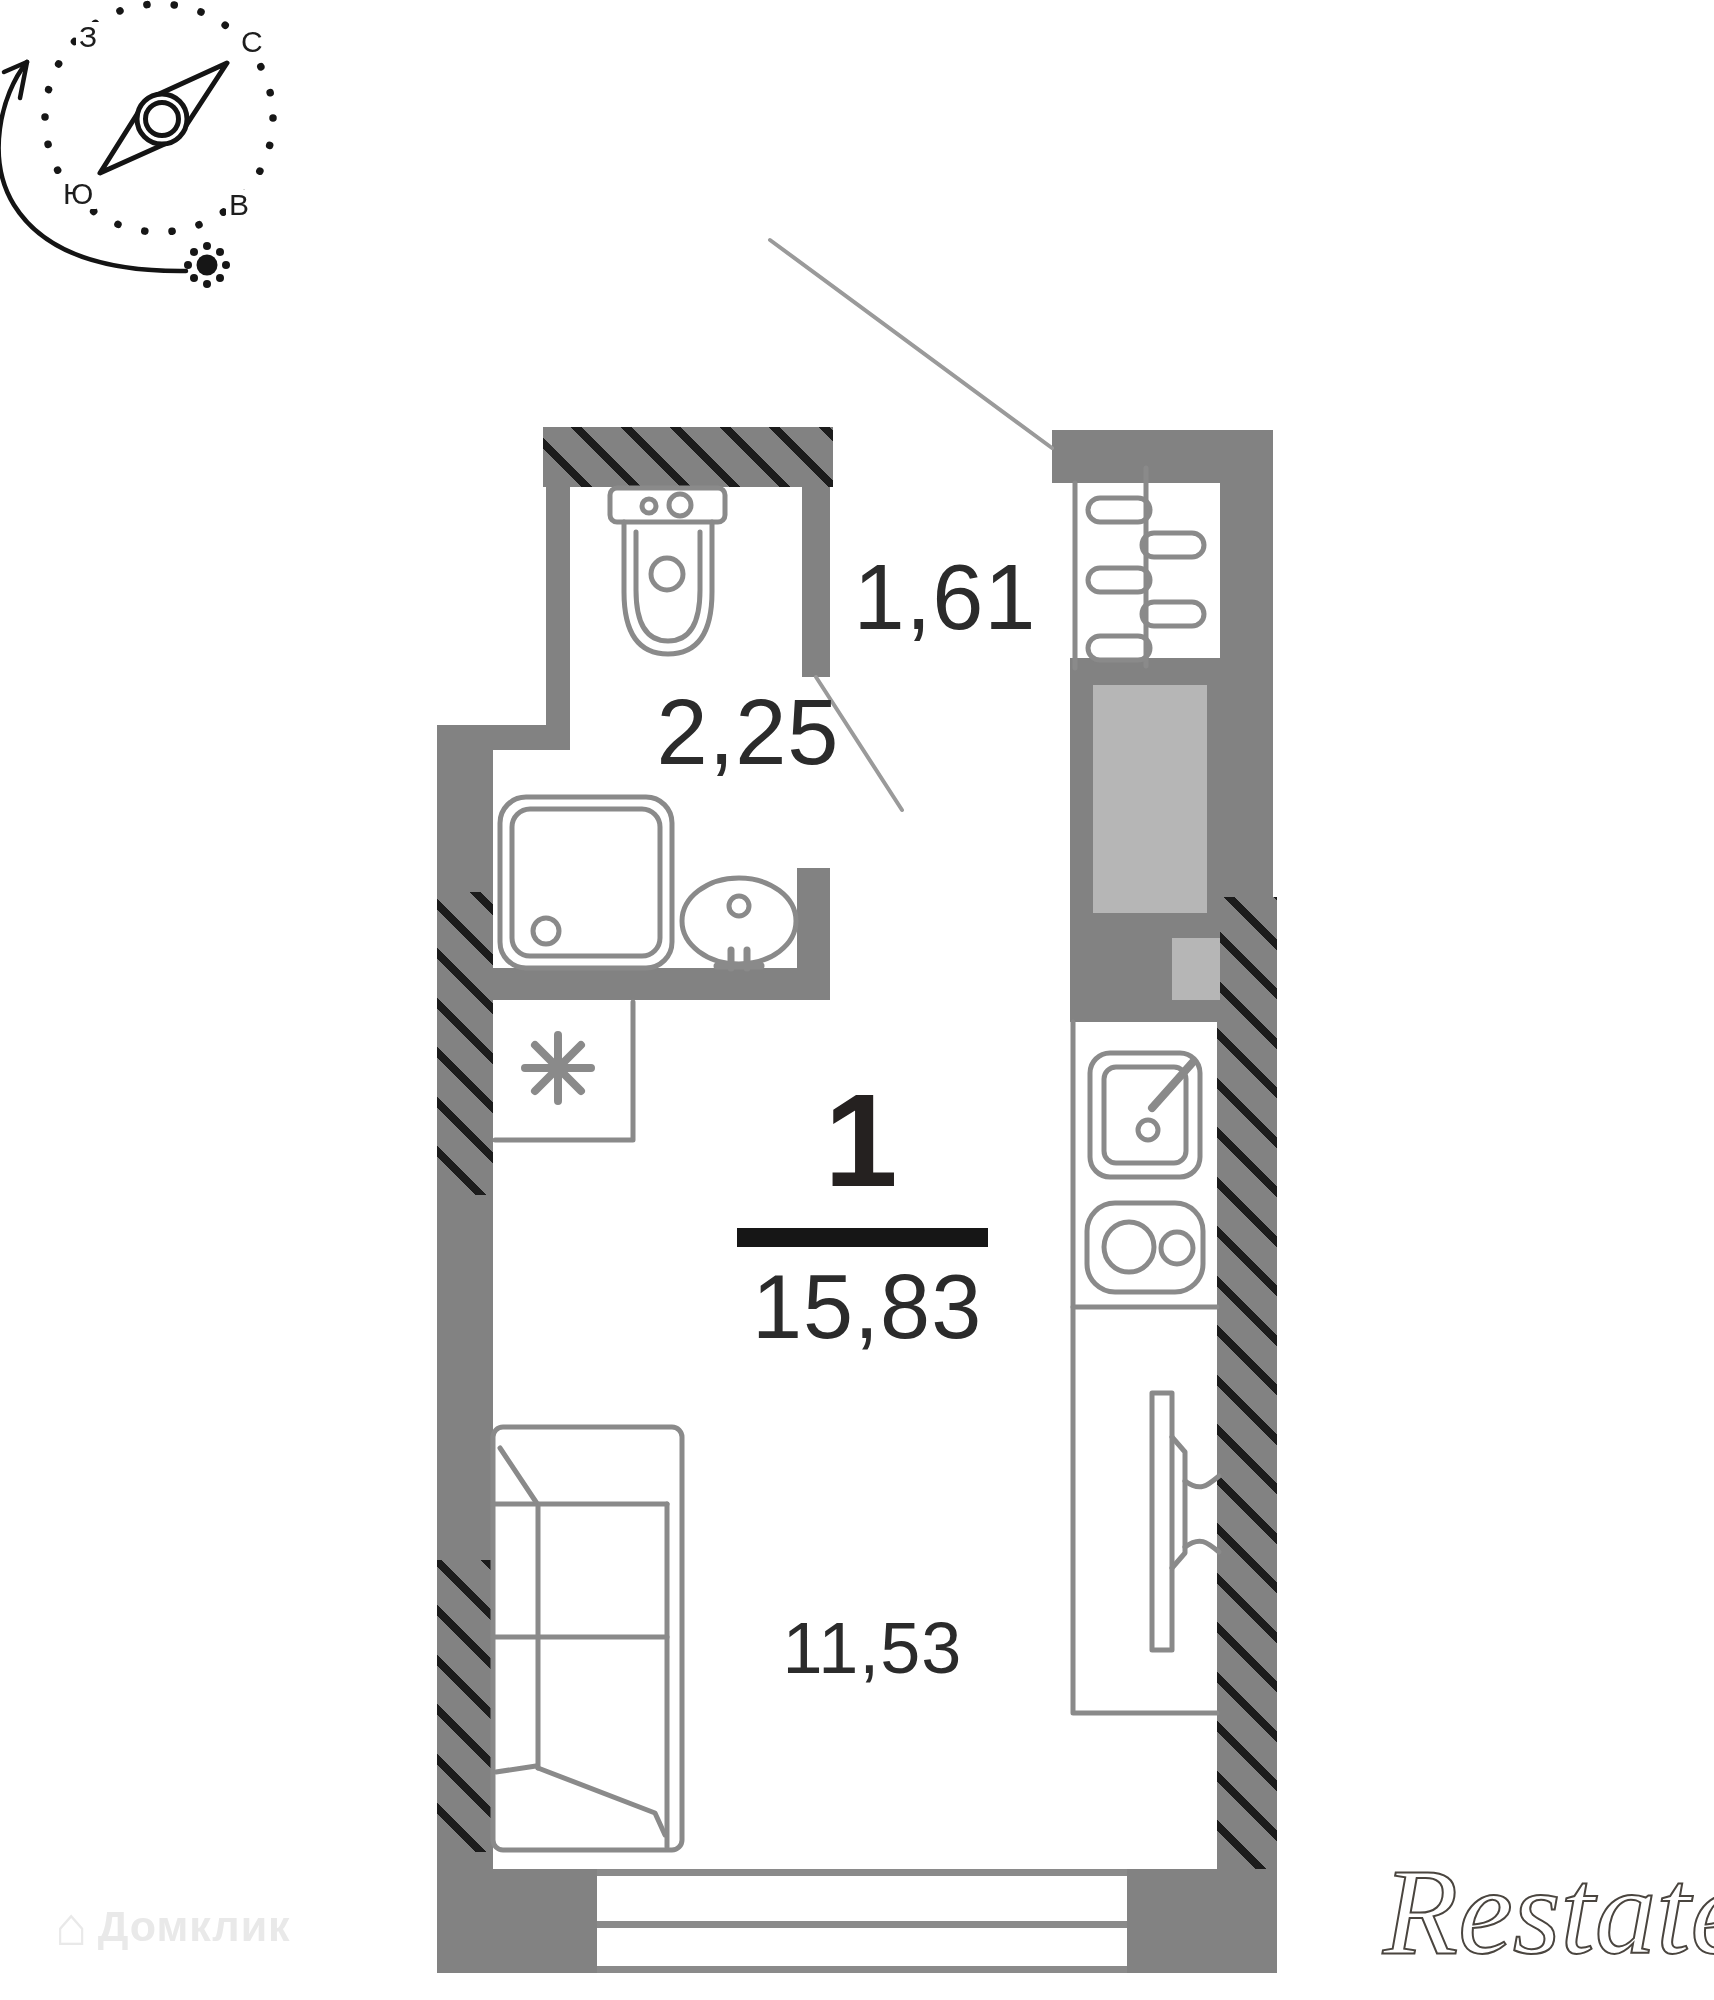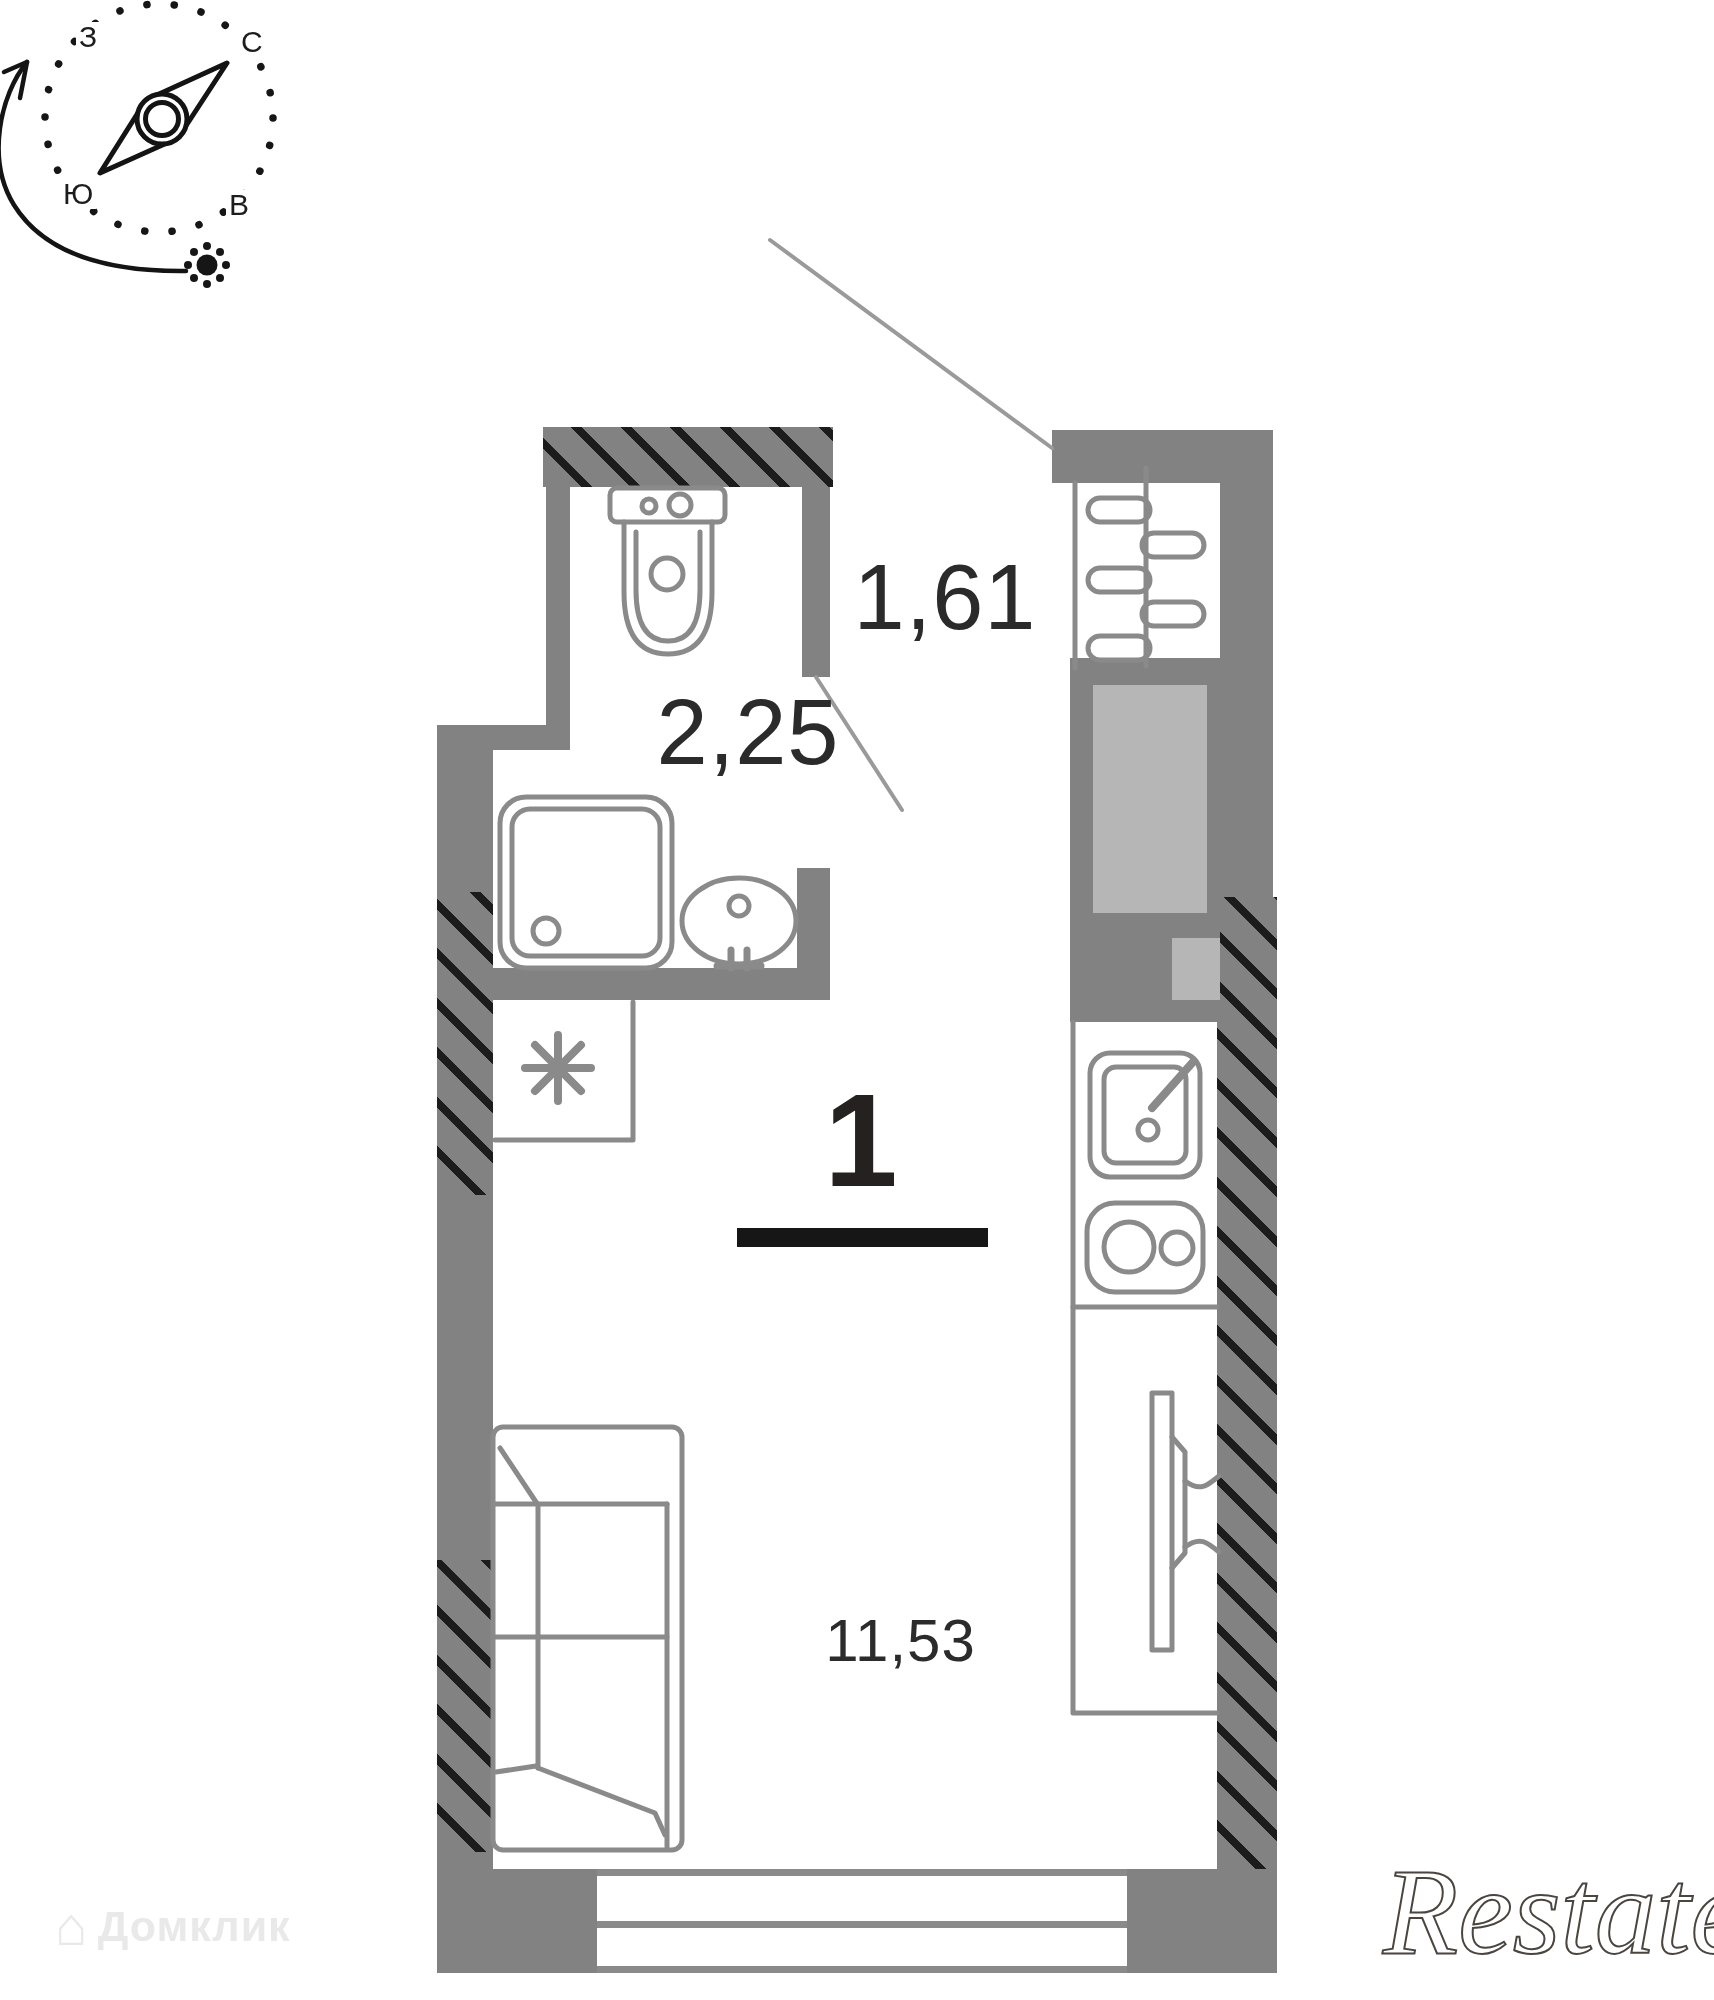--- a/index.html
+++ b/index.html
@@ -26,21 +26,21 @@
   .window-band{position:absolute;background:#fff;
     border-top:7px solid var(--fix);border-bottom:7px solid var(--fix);box-sizing:border-box;}
   .window-mullion{position:absolute;left:0;top:45px;width:100%;height:7px;background:var(--fix);}
 
   .plan-svg{position:absolute;left:0;top:0;}
 
   .area-label{position:absolute;color:var(--txt);text-align:center;line-height:1.25;
     letter-spacing:1px;}
   .lbl-92{font-size:92px;}
   .lbl-90{font-size:90px;}
-  .lbl-88{font-size:60px;margin-left:28px;}
+  .lbl-88{font-size:72px;}
   .rooms-count{position:absolute;color:#252120;font-weight:bold;font-size:132px;
     line-height:1;text-align:center;}
   .summary-divider{position:absolute;background:var(--divider);}
 
   .compass-letter{position:absolute;font-size:30px;color:#1d1d1d;background:#fff;
     line-height:1;padding:0 3px;font-weight:500;}
 
   .wm-left{position:absolute;left:55px;top:1899px;display:flex;align-items:center;gap:10px;
     color:var(--wm-light);}
   .wm-left .house{font-size:54px;line-height:1;}
@@ -190,20 +190,21 @@
   <div class="compass-letter" style="left:238px;top:27px;">С</div>
   <div class="compass-letter" style="left:60px;top:179px;">Ю</div>
   <div class="compass-letter" style="left:226px;top:190px;">В</div>
 
   <div class="area-label lbl-92" style="left:845px;top:540px;width:200px;">1,61</div>
   <div class="area-label lbl-92" style="left:648px;top:675px;width:200px;">2,25</div>
   <div class="area-label lbl-88" style="left:770px;top:1603px;width:205px;">11,53</div>
 
   <div class="rooms-count" style="left:761px;top:1075px;width:200px;">1</div>
   <div class="summary-divider" style="left:737px;top:1228px;width:251px;height:19px;"></div>
+  <div class="area-label lbl-90" style="left:752px;top:1251px;width:220px;">15,83</div>
 
   <div class="wm-left">
     <span class="house">⌂</span>
     <span class="wm-text">Домклик</span>
   </div>
   <div class="wm-right">Restate</div>
 
 </div>
 
 </body></html>

